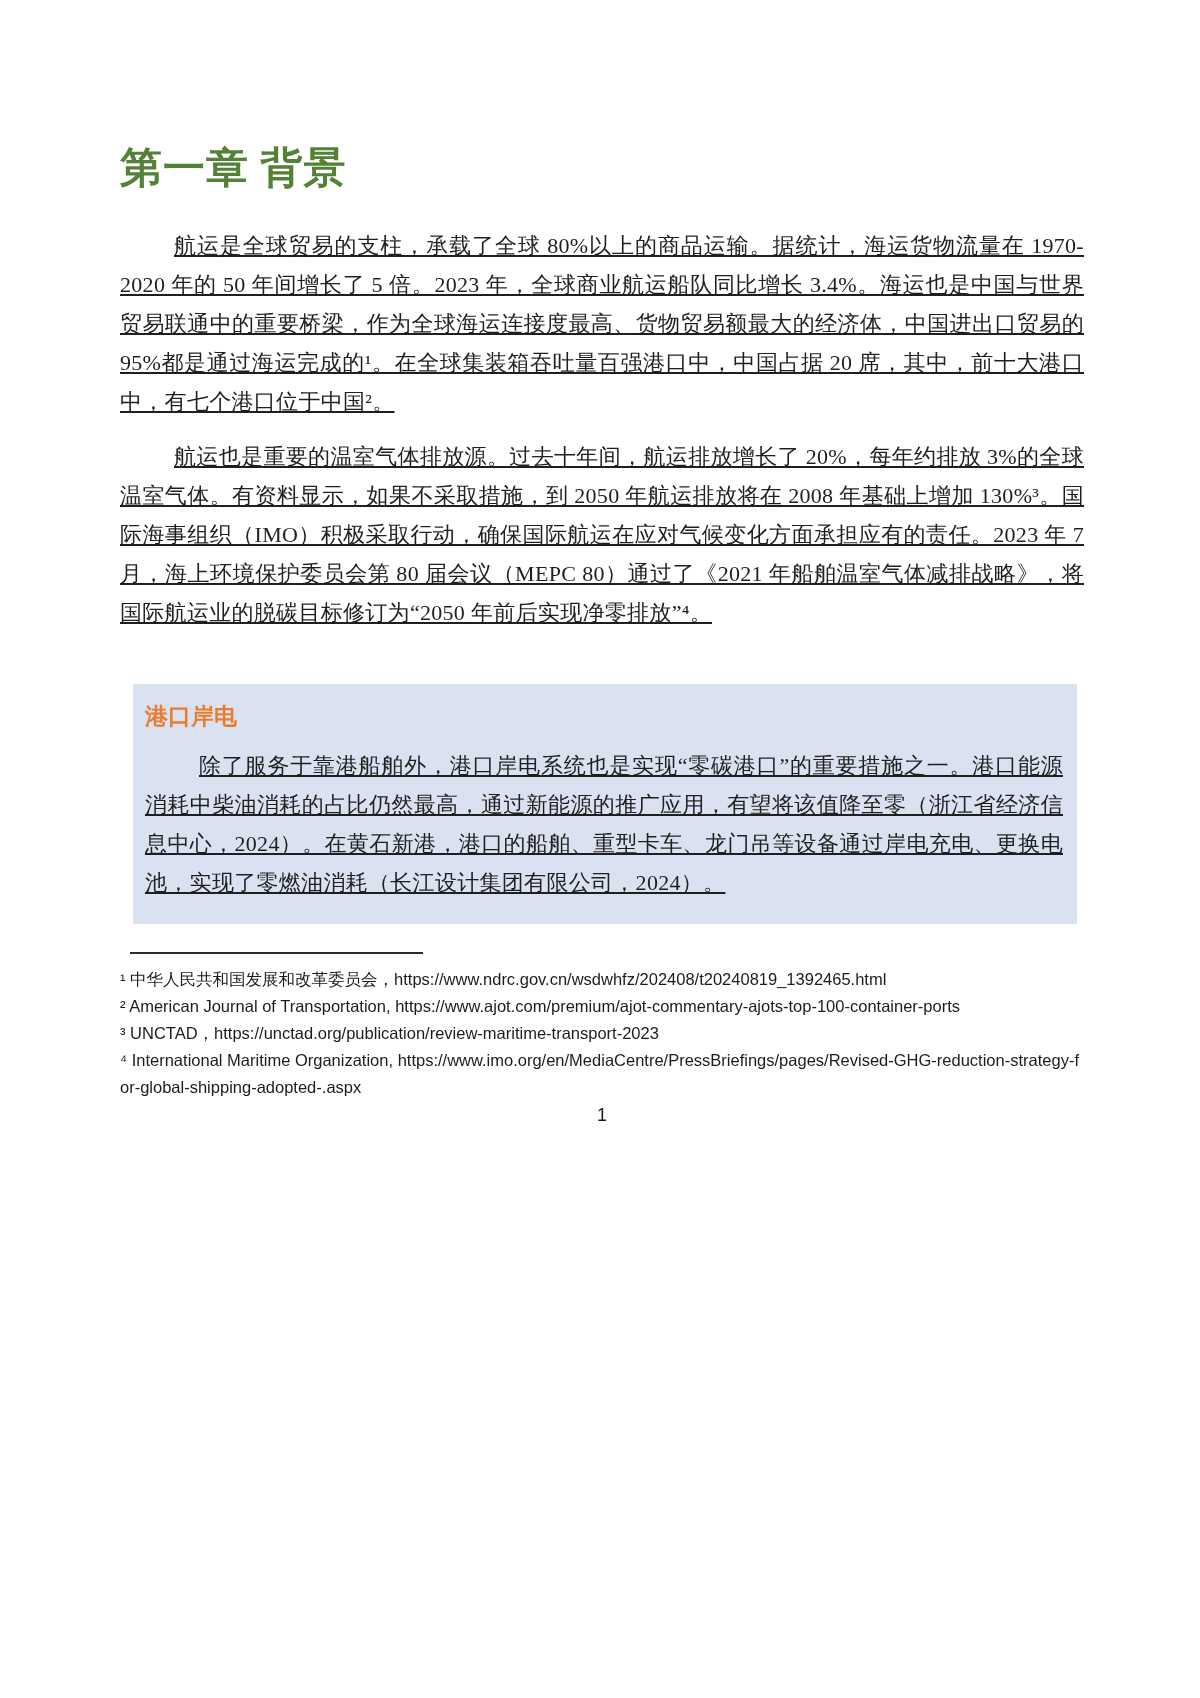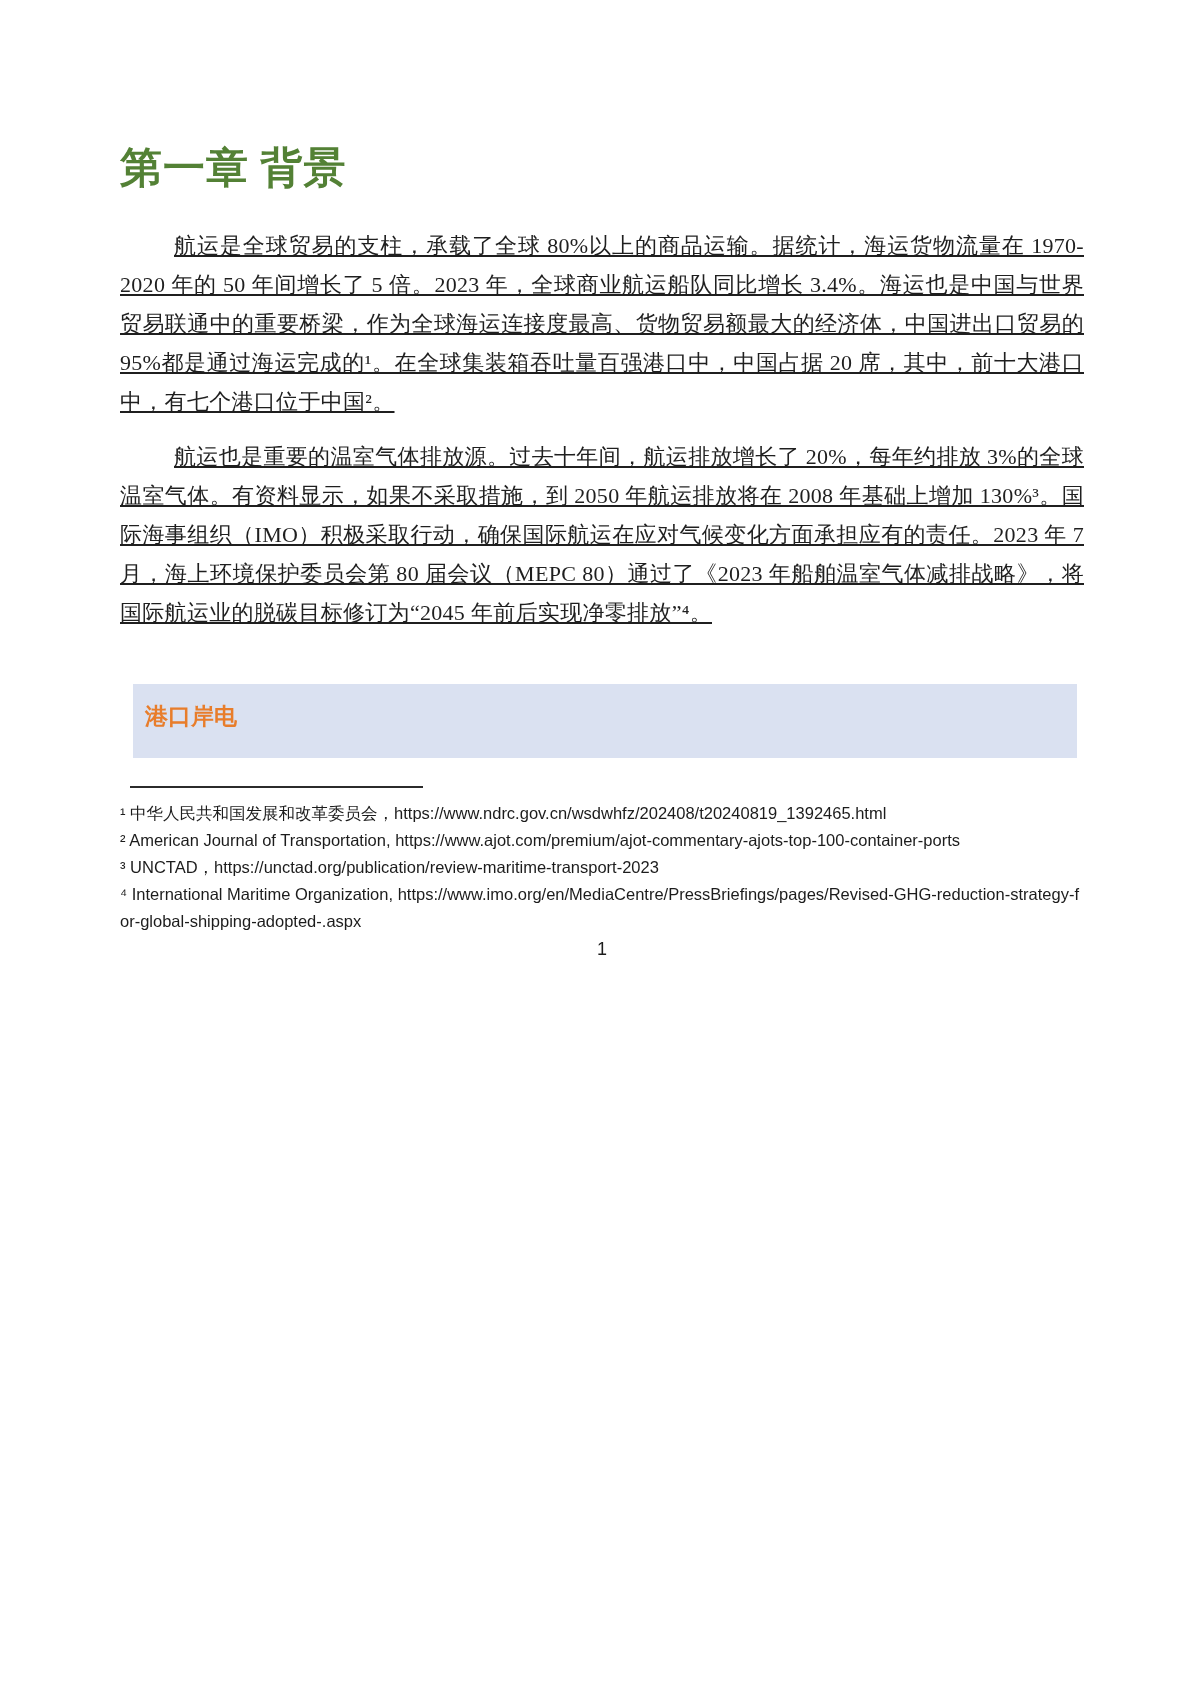--- a/index.html
+++ b/index.html
@@ -89,25 +89,26 @@
 </head>
 <body>
 
 <div class="page">
   <div class="content">
 
     <h1 class="chapter-title">第一章 背景</h1>
 
     <p class="body-p first">航运是全球贸易的支柱，承载了全球 80%以上的商品运输。据统计，海运货物流量在 1970-2020 年的 50 年间增长了 5 倍。2023 年，全球商业航运船队同比增长 3.4%。海运也是中国与世界贸易联通中的重要桥梁，作为全球海运连接度最高、货物贸易额最大的经济体，中国进出口贸易的 95%都是通过海运完成的¹。在全球集装箱吞吐量百强港口中，中国占据 20 席，其中，前十大港口中，有七个港口位于中国²。</p>
 
-    <p class="body-p">航运也是重要的温室气体排放源。过去十年间，航运排放增长了 20%，每年约排放 3%的全球温室气体。有资料显示，如果不采取措施，到 2050 年航运排放将在 2008 年基础上增加 130%³。国际海事组织（IMO）积极采取行动，确保国际航运在应对气候变化方面承担应有的责任。2023 年 7 月，海上环境保护委员会第 80 届会议（MEPC 80）通过了《2023 年船舶温室气体减排战略》，将国际航运业的脱碳目标修订为“2045 年前后实现净零排放”⁴。</p>
+    <p class="body-p">航运也是重要的温室气体排放源。过去十年间，航运排放增长了 20%，每年约排放 3%的全球温室气体。有资料显示，如果不采取措施，到 2050 年航运排放将在 2008 年基础上增加 130%³。国际海事组织（IMO）积极采取行动，确保国际航运在应对气候变化方面承担应有的责任。2023 年 7 月，海上环境保护委员会第 80 届会议（MEPC 80）通过了《2021 年船舶温室气体减排战略》，将国际航运业的脱碳目标修订为“2050 年前后实现净零排放”⁴。</p>
 
 
     <div class="callout">
       <p class="callout-title">港口岸电</p>
+      <p class="body-p">除了服务于靠港船舶外，港口岸电系统也是实现“零碳港口”的重要措施之一。港口能源消耗中柴油消耗的占比仍然最高，通过新能源的推广应用，有望将该值降至零（浙江省经济信息中心，2024）。在黄石新港，港口的船舶、重型卡车、龙门吊等设备通过岸电充电、更换电池，实现了零燃油消耗（长江设计集团有限公司，2024）。</p>
     </div>
 
 
     <div class="footnote-sep"></div>
 
     <div class="footnotes">
       <p>¹ 中华人民共和国发展和改革委员会，https://www.ndrc.gov.cn/wsdwhfz/202408/t20240819_1392465.html</p>
       <p>² American Journal of Transportation, https://www.ajot.com/premium/ajot-commentary-ajots-top-100-container-ports</p>
       <p>³ UNCTAD，https://unctad.org/publication/review-maritime-transport-2023</p>
       <p>⁴ International Maritime Organization, https://www.imo.org/en/MediaCentre/PressBriefings/pages/Revised-GHG-reduction-strategy-for-global-shipping-adopted-.aspx</p>

